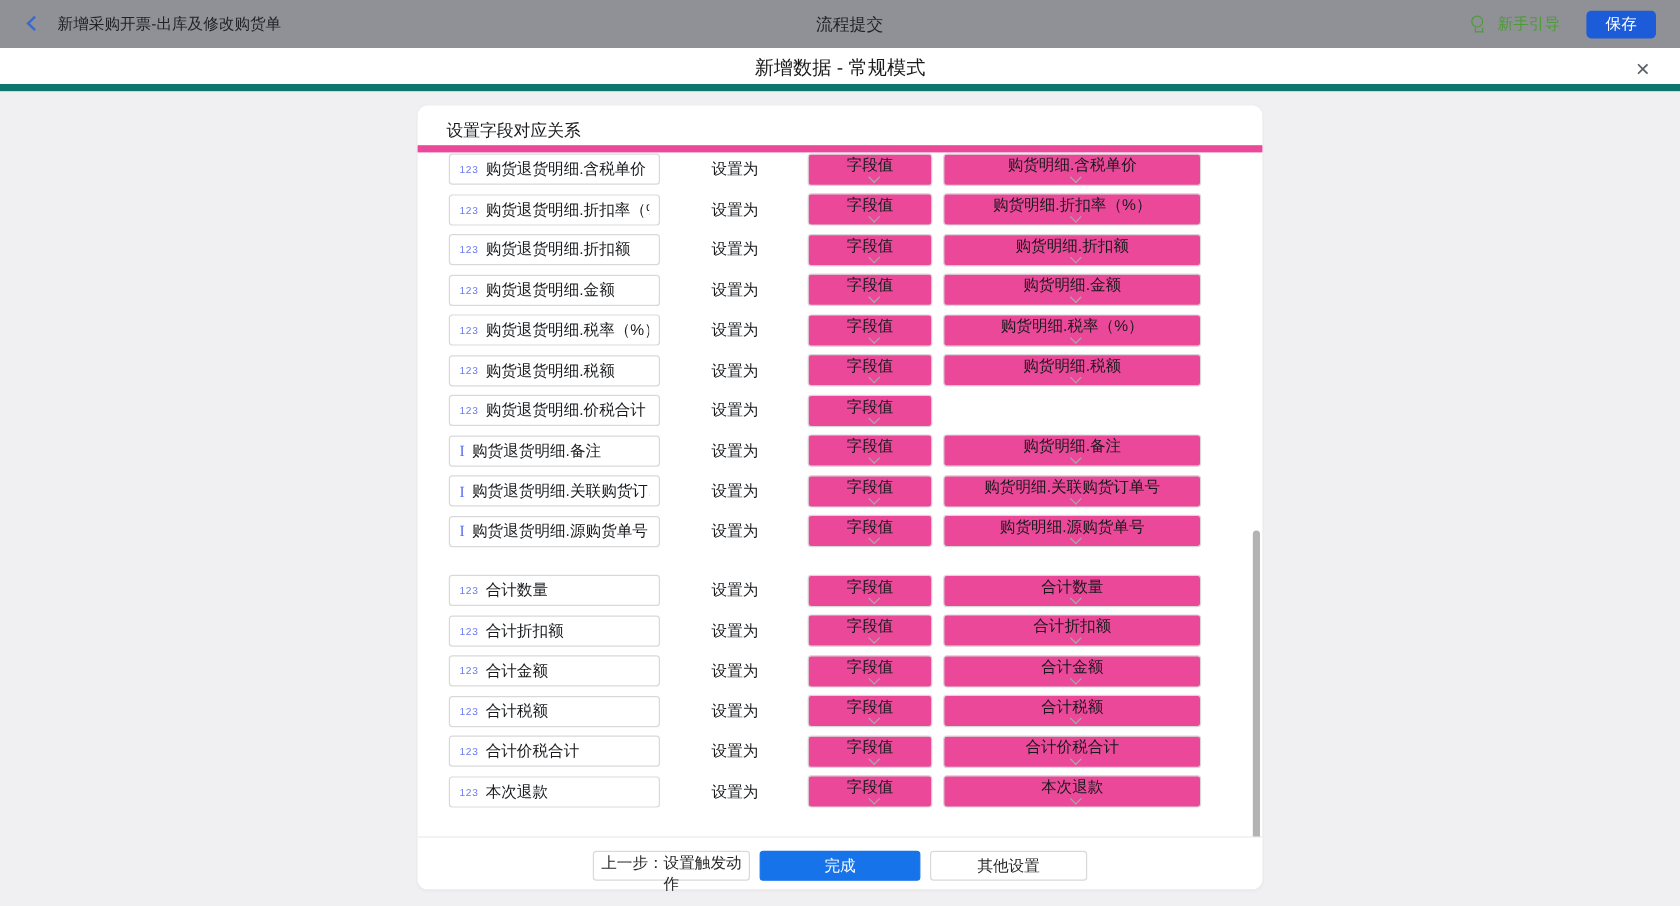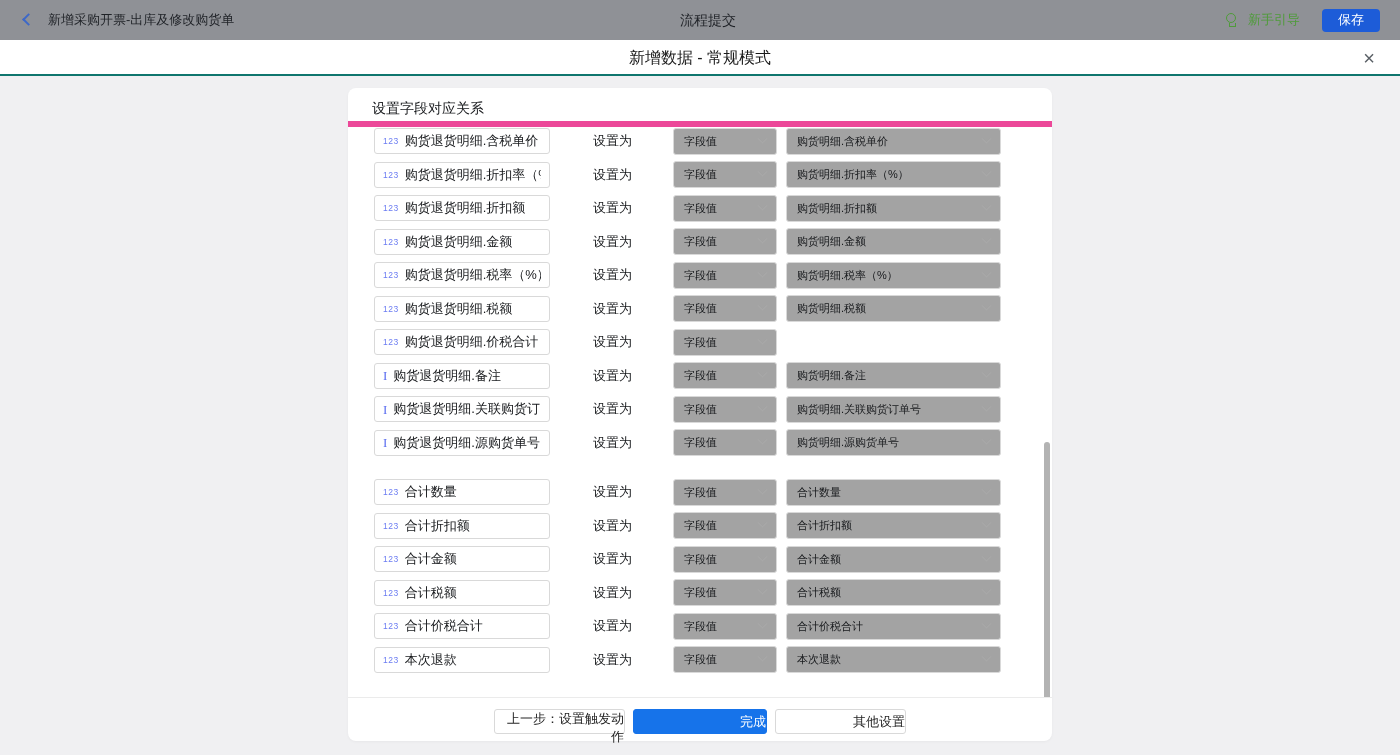--- a/index.html
+++ b/index.html
@@ -22,21 +22,21 @@
   .bulb { position:relative; width:10px; height:14px; }
   .bulb::before { content:""; position:absolute; left:0; top:0; width:8px; height:8px;
     border:1.5px solid #4f9b3a; border-radius:50%; }
   .bulb::after { content:""; position:absolute; left:2.5px; top:9.5px; width:5px; height:3px;
     border-left:1.5px solid #4f9b3a; border-right:1.5px solid #4f9b3a; border-bottom:1.5px solid #4f9b3a; }
   .save-btn { width:58px; height:23px; background:#1d5cd8; border:none; border-radius:4px;
     color:#fff; font-size:13px; cursor:pointer; font-family:inherit; }
 
   
   .modal-header { position:absolute; left:0; top:40px; width:1400px; height:36px;
-    background:#fff; border-bottom:2px solid #0f766e; }
+    background:#fff; border-bottom:6px solid #0f766e; }
   .modal-title { width:100%; text-align:center; line-height:36px; font-size:16px;
     font-weight:500; color:#1a1a1a; }
   .modal-close { position:absolute; right:18px; top:5px; width:26px; height:26px;
     font-size:20px; line-height:26px; text-align:center; color:#5a6066; cursor:pointer; }
 
   
   .panel { position:absolute; left:348px; top:88px; width:704px; height:653px;
     background:#fff; border-radius:8px; box-shadow:0 1px 3px rgba(0,0,0,0.04); }
   .panel-header { height:39px; line-height:40px; padding-left:24px; font-size:14px;
     color:#17191c; border-bottom:6px solid #ec4899; }
@@ -45,38 +45,38 @@
   .map-row { display:flex; align-items:center; height:26px; margin-bottom:7.5px; }
   .src-box { margin-left:26px; width:176px; height:26px; border:1px solid #d9d9d9;
     border-radius:3px; background:#fff; display:flex; align-items:center; padding:0 8px;
     overflow:hidden; white-space:nowrap; cursor:default; }
   .fld-icon { flex:0 0 auto; margin-right:6px; }
   .icon-num { font-size:8.5px; letter-spacing:0.5px; color:#6b7cf2; font-weight:500; }
   .icon-txt { font-family:"Liberation Serif","DejaVu Serif",serif; font-size:13px;
     line-height:13px; color:#5b6ef0; }
   .src-label { font-size:13px; color:#17191c; overflow:hidden; text-overflow:clip; white-space:nowrap; }
   .set-as { margin-left:43px; width:42px; font-size:13px; color:#17191c; flex:0 0 auto; }
-  .dd { height:27px; border:1px solid #d9d9d9; border-radius:3px; background:#a3a3a3;
-    display:flex; align-items:center; padding:0 10px; font-size:11px; color:#17191c;
-    cursor:pointer; position:relative; }
+  .dd { height:27px; border:1px solid #d9d9d9; border-radius:3px; background:#ec4899;
+    display:flex; align-items:center; padding:0 10px; font-size:13px; color:#17191c;
+    cursor:pointer; position:relative;flex-direction:column; }
   .dd-type { margin-left:38px; width:104px; flex:0 0 auto; }
   .dd-target { margin-left:9px; width:215px; flex:0 0 auto; }
   .dd-label { flex:1 1 auto; overflow:hidden; white-space:nowrap; }
   .chev { flex:0 0 auto; width:7px; height:7px; border-right:1.2px solid #a9a9a9;
     border-bottom:1.2px solid #a9a9a9; transform:rotate(45deg) translate(-2px,-2px); margin-left:6px; }
   .group-gap { height:16px; }
 
   .v-scrollbar { position:absolute; right:2px; top:315px; width:6px; height:292px;
     background:#b3b3b3; border-radius:3px; }
 
   
   .panel-footer { height:44px; border-top:1px solid #ebebeb; display:flex;
     justify-content:center; align-items:flex-start; gap:8px; padding-top:11px; }
   .btn { height:25px; border:1px solid #d9d9d9; border-radius:3px; background:#fff;
-    font-size:13px; color:#262626; cursor:pointer; font-family:inherit;text-align:right; }
+    font-size:13px; color:#262626; cursor:pointer; font-family:inherit; }
   .btn-prev { width:131px; }
   .btn-done { width:134px; background:#1673ea; border-color:#1673ea; color:#fff; }
   .btn-other { width:131px; }
 </style>
 </head>
 <body>
 
 <div class="topbar">
   <div class="back-btn">
     <span class="back-chevron"></span>

